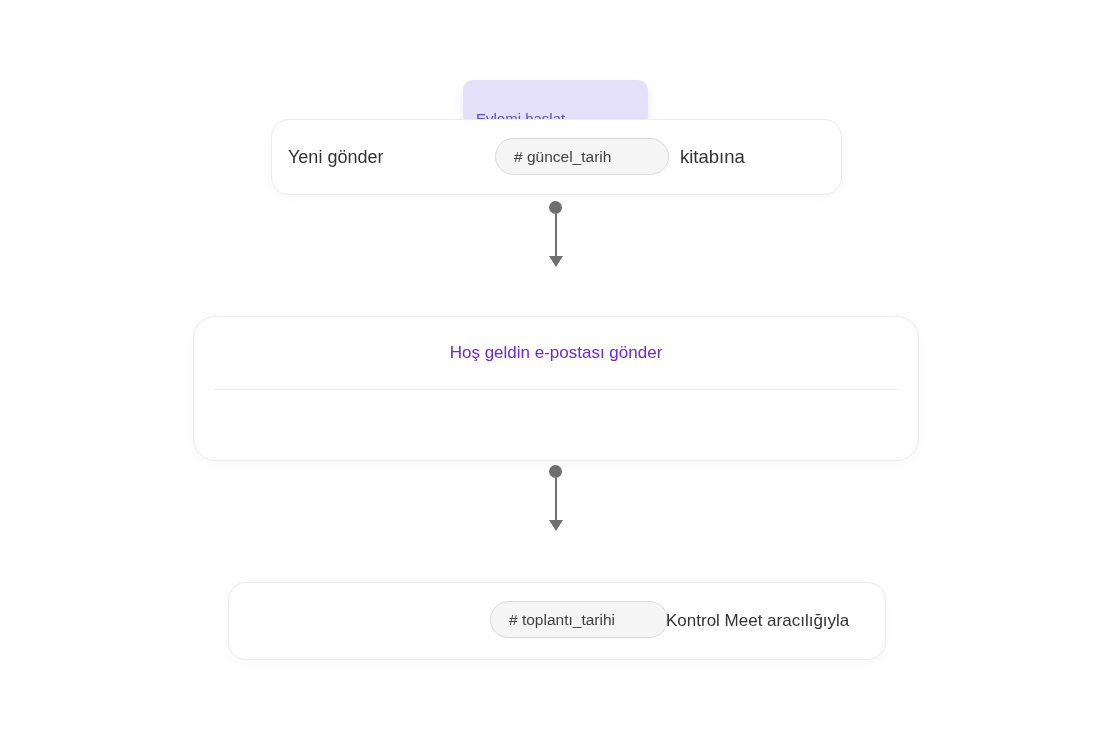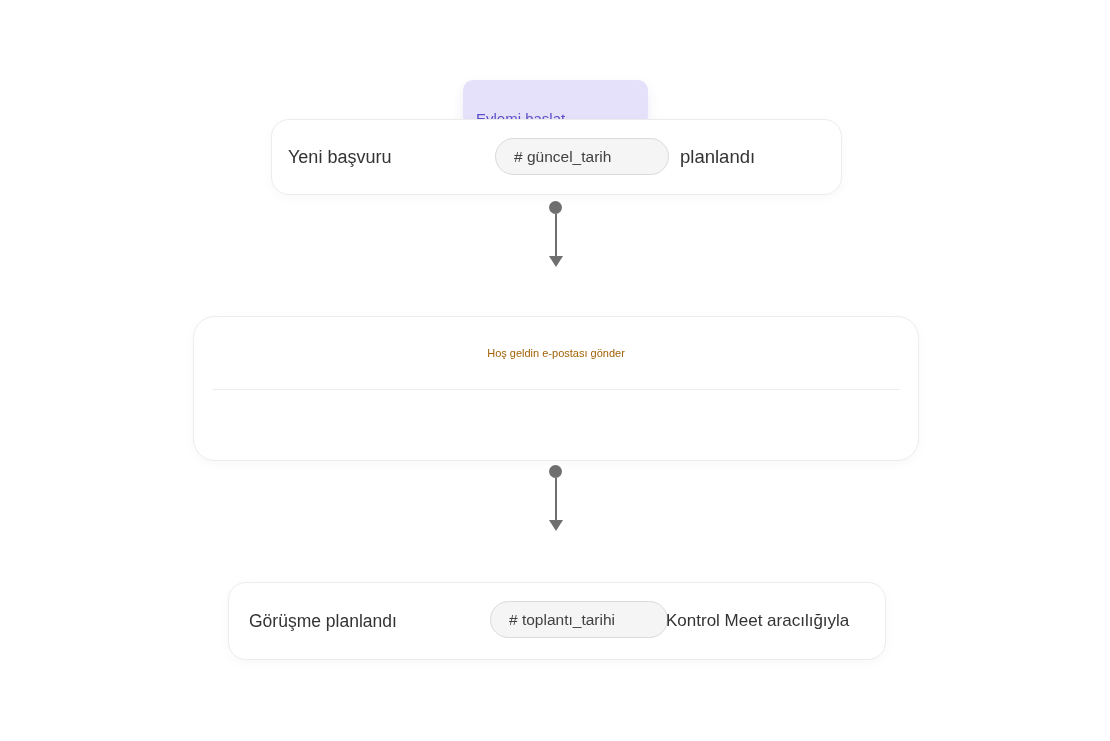--- a/index.html
+++ b/index.html
@@ -41,61 +41,60 @@
   .card-1 .seg-after{left:408px;font-size:18.5px;}
   .card-3 .seg-before{left:20px;font-size:17.5px;}
   .card-3 .seg-after{left:437px;font-size:17px;}
   .chip{
     position:absolute;height:37px;border-radius:19px;background:var(--chip-bg);
     border:1px solid var(--chip-border);display:flex;align-items:center;
     padding:12px 18px;font-size:15.5px;color:#414141;box-sizing:border-box;white-space:nowrap;cursor:pointer;
   }
   .card-1 .chip{left:223px;top:18px;width:174px;}
   .card-3 .chip{left:261px;top:18px;width:178px;}
-  .card2-title{position:absolute;top:0;left:0;right:0;height:72px;display:flex;align-items:center;justify-content:center;font-size:11px;color:#a16207;}
+  .card2-title{position:absolute;top:0;left:0;right:0;height:72px;display:flex;align-items:center;justify-content:center;font-size:17px;color:#6d28d9;}
   .card2-divider{position:absolute;top:72px;left:19px;right:18px;height:1px;background:#ededed;}
   .card2-desc{position:absolute;top:72px;left:20px;right:20px;bottom:0;display:flex;align-items:center;font-size:20px;color:var(--text-gray);letter-spacing:-0.2px;}
   
   .arrow{position:absolute;left:548px;width:15px;display:flex;flex-direction:column;align-items:center;z-index:0;}
   .arrow-1{top:201px;}
   .arrow-2{top:465px;}
   .arrow .dot{width:13px;height:13px;border-radius:50%;background:var(--arrow);}
   .arrow .line{width:2px;height:42px;background:var(--arrow);}
   .arrow .head{width:0;height:0;border-left:7px solid transparent;border-right:7px solid transparent;border-top:11px solid var(--arrow);}
 </style>
 </head>
 <body>
 
 <div class="canvas">
 
   <div class="tab tab-trigger">
     <span class="tab-label">Eylemi başlat</span>
   </div>
   <div class="card card-1">
-    <span class="seg seg-before">Yeni başvuru</span>
+    <span class="seg seg-before">Yeni gönder</span>
     <span class="chip"># güncel_tarih</span>
-    <span class="seg seg-after">planlandı</span>
+    <span class="seg seg-after">kitabına</span>
   </div>
 
   <div class="arrow arrow-1">
     <span class="dot"></span>
     <span class="line"></span>
     <span class="head"></span>
   </div>
 
   <div class="card card-2">
     <div class="card2-title">Hoş geldin e-postası gönder</div>
     <div class="card2-divider"></div>
   </div>
 
   <div class="arrow arrow-2">
     <span class="dot"></span>
     <span class="line"></span>
     <span class="head"></span>
   </div>
 
   <div class="card card-3">
-    <span class="seg seg-before">Görüşme planlandı</span>
     <span class="chip"># toplantı_tarihi</span>
     <span class="seg seg-after">Kontrol Meet aracılığıyla</span>
   </div>
 
 </div>
 
 </body></html>

